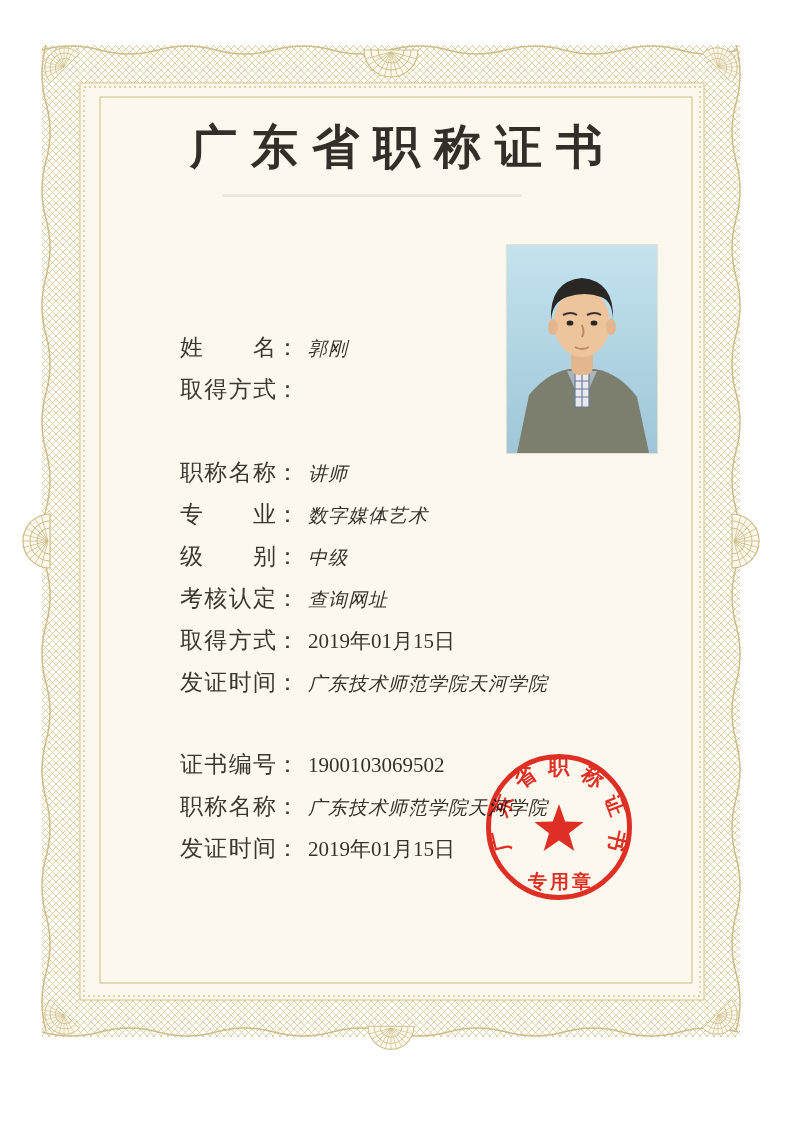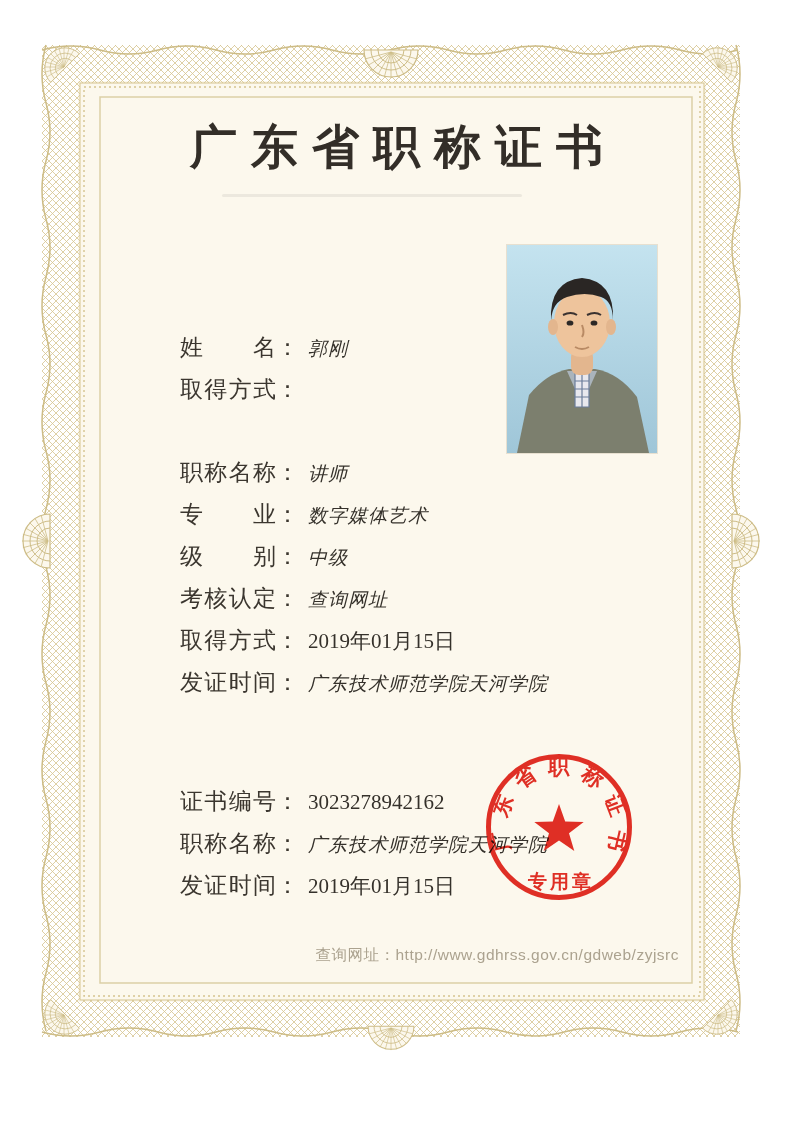--- a/index.html
+++ b/index.html
@@ -10,21 +10,21 @@
        background:#fcf8ed;}
   .border-svg{position:absolute;left:0;top:0;}
   .title{position:absolute;left:0;top:122px;width:100%;text-align:center;
        font-size:47px;font-weight:700;letter-spacing:14px;color:#332e28;
        line-height:1.1;text-indent:14px;}
   .title-shadow{position:absolute;left:222px;top:194px;width:300px;height:3px;
        background:#e9e5db;border-radius:2px;opacity:.85;}
   .photo{position:absolute;left:507px;top:245px;width:150px;height:208px;
        box-shadow:0 0 0 1px #e7e0d0;}
   .rows{position:absolute;left:180px;width:480px;}
-  .g1{top:332px;} .g2{top:457px;} .g3{top:786px;}
+  .g1{top:332px;} .g2{top:457px;} .g3{top:749px;}
   .row{display:flex;align-items:baseline;height:25px;margin-bottom:17px;}
   .lbl{display:inline-block;width:96px;font-size:23px;color:#3b362f;
        text-align:justify;text-align-last:justify;letter-spacing:0;}
   .colon{font-size:23px;color:#3b362f;margin-right:9px;}
   .val-cn{font-size:19px;color:#35312b;letter-spacing:1px;font-style:italic;}
   .val-num{font-size:21px;color:#35312b;font-family:"Liberation Serif",serif;}
   .footer-url{position:absolute;right:114px;top:945px;font-size:15.5px;
        color:#aba28f;font-family:"Liberation Sans","DejaVu Sans",sans-serif;
        letter-spacing:.5px;}
   .seal{position:absolute;left:483px;top:751px;width:152px;height:152px;
@@ -159,21 +159,21 @@
       <span class="lbl">发证时间</span>
         <span class="colon">：</span>
         <span class="val-cn">广东技术师范学院天河学院</span>
     </div>
   </div>
 
   <div class="rows g3">
     <div class="row">
       <span class="lbl">证书编号</span>
         <span class="colon">：</span>
-        <span class="val-num">3023278942162</span>
+        <span class="val-num">1900103069502</span>
     </div>
     <div class="row">
       <span class="lbl">职称名称</span>
         <span class="colon">：</span>
         <span class="val-cn">广东技术师范学院天河学院</span>
     </div>
     <div class="row">
       <span class="lbl">发证时间</span>
         <span class="colon">：</span>
         <span class="val-num">2019年01月15日</span>
@@ -183,15 +183,14 @@
   <svg class="seal" viewBox="0 0 152 152">
     <circle cx="76" cy="76" r="70.5" fill="none" stroke="#e1251b" stroke-width="5"></circle>
     <path id="sealArc" d="M28,98.4 A53,53 0 1 1 124,98.4" fill="none"></path>
     <text font-size="21" font-weight="700" fill="#e1251b" font-family="Liberation Serif, DejaVu Serif, serif">
       <textPath href="#sealArc" startOffset="0" textLength="212" lengthAdjust="spacing">广东省职称证书</textPath>
     </text>
     <polygon fill="#e1251b" points="76,53 82.2,70.5 100.7,71.0 86.0,82.2 91.3,100.0 76,89.5 60.7,100.0 66.0,82.2 51.3,71.0 69.8,70.5"></polygon>
     <text x="78" y="137" text-anchor="middle" font-size="19" font-weight="700" fill="#e1251b" letter-spacing="3" font-family="Liberation Serif, DejaVu Serif, serif">专用章</text>
   </svg>
 
-  <div class="footer-url">查询网址：http://www.gdhrss.gov.cn/gdweb/zyjsrc</div>
 
 </div>
 
 </body></html>

